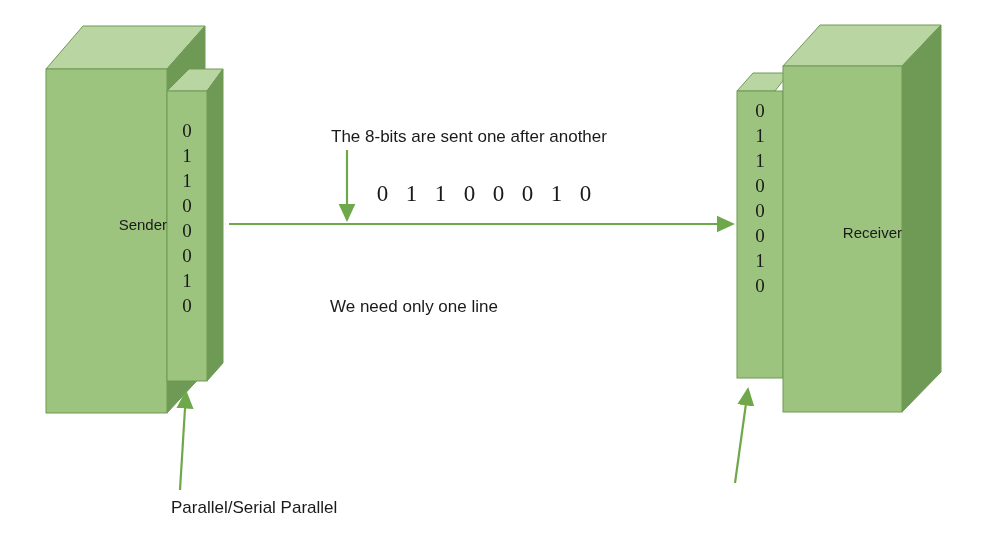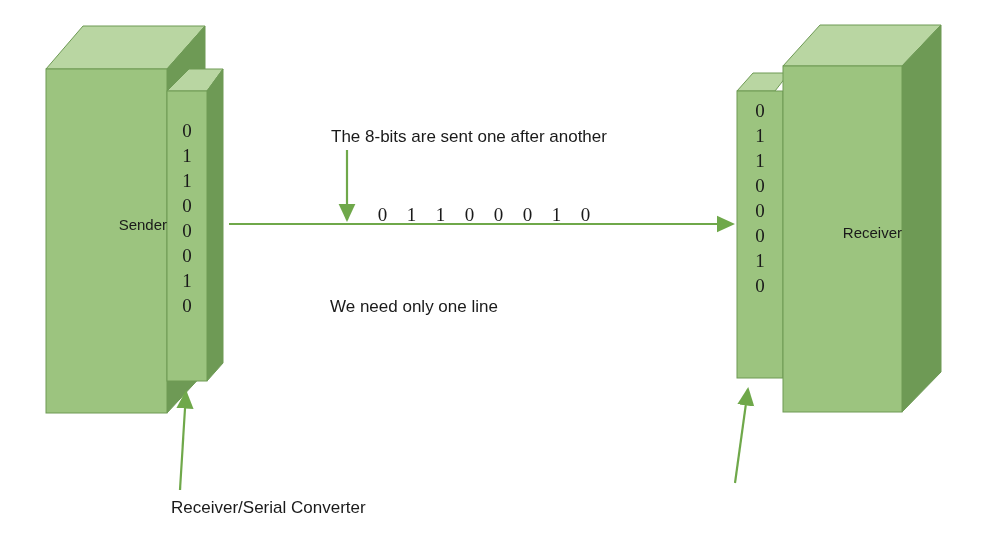--- a/index.html
+++ b/index.html
@@ -38,24 +38,23 @@
   .note {
     font-size: 17px;
     color: #1a1a1a;
   }
   .caption {
     font-size: 17px;
     color: #1a1a1a;
   }
   .serial-bits {
     font-family: "Liberation Serif", serif;
-    font-size: 19px;
+    font-size: 23px;
     color: #1a1a1a;
     letter-spacing: 0px;
-    margin-top: 23px;
   }
   .serial-bits span {
     display: inline-block;
     width: 29px;
     text-align: center;
   }
   .bit-col {
     position: absolute;
     display: flex;
     flex-direction: column;
@@ -140,16 +139,16 @@
   </div>
 
   <div class="txt note" style="left:331px; top:127px;text-align:right;">The 8-bits are sent one after another</div>
 
   <div class="txt serial-bits" style="left:368px; top:181px;">
     <span>0</span><span>1</span><span>1</span><span>0</span><span>0</span><span>0</span><span>1</span><span>0</span>
   </div>
 
   <div class="txt note" style="left:330px; top:297px;">We need only one line</div>
 
-  <div class="txt caption" style="left:171px; top:498px;">Receiver/Serial Converter</div>
+  <div class="txt caption" style="left:171px; top:498px;">Parallel/Serial Parallel</div>
 
 
 </div>
 
 </body></html>

